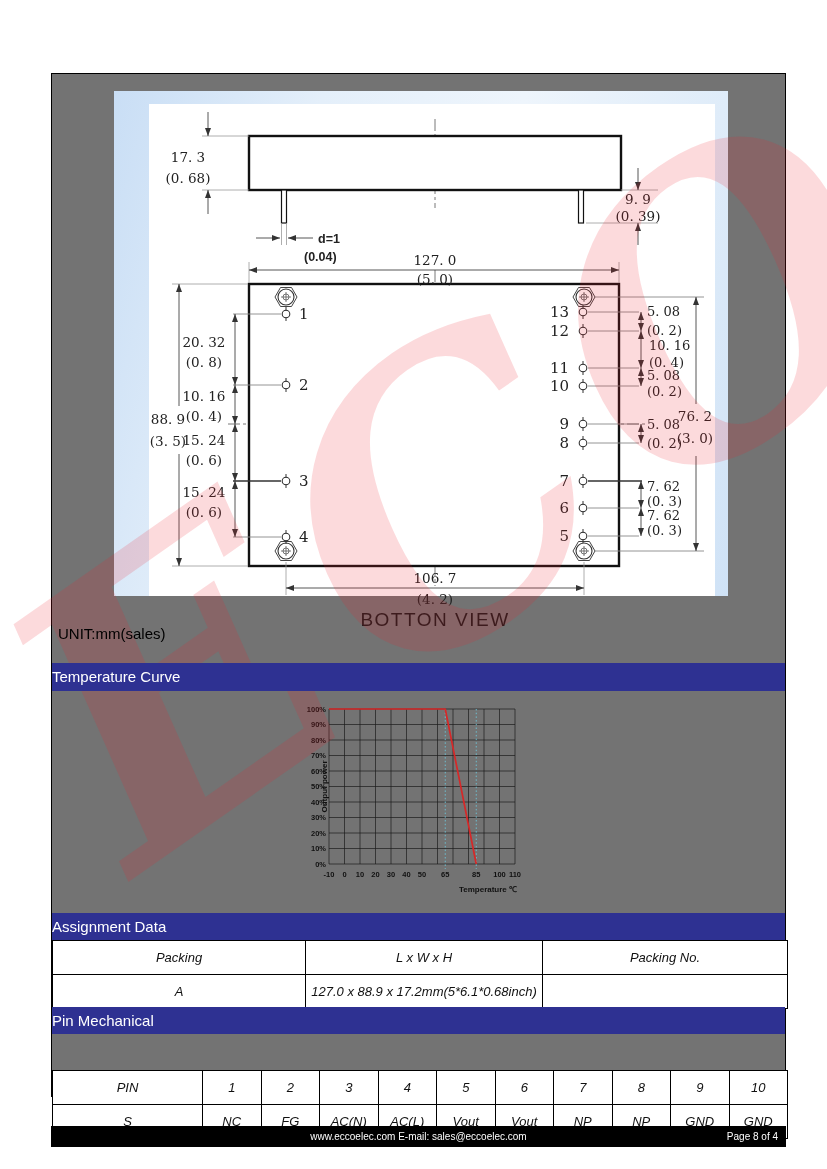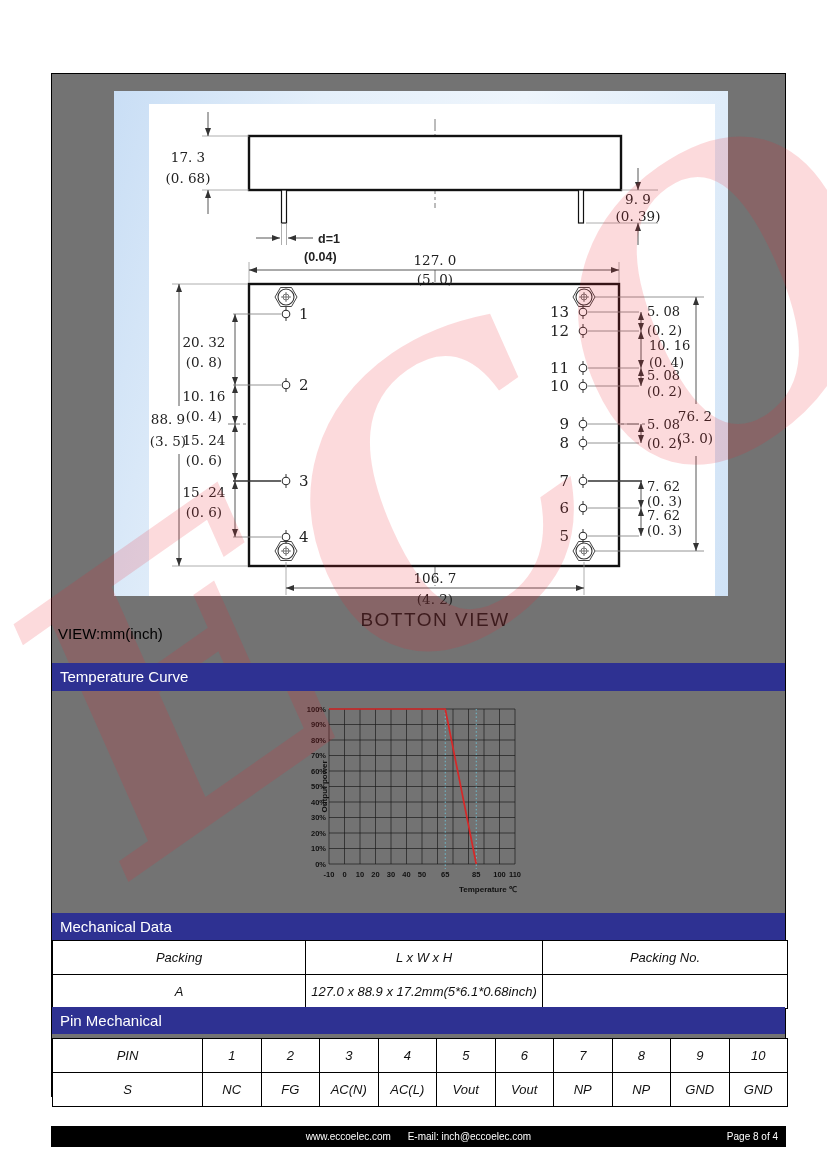--- a/index.html
+++ b/index.html
@@ -21,45 +21,45 @@
   .viewtx{font-family:"Liberation Sans",sans-serif;font-size:19px;fill:#1a1a1a;letter-spacing:1.5px;text-anchor:middle;}
   .ext{stroke:#999;stroke-width:.8;}
   .dim{stroke:#444;stroke-width:.9;fill:none;}
   .cl{stroke:#555;stroke-width:.8;stroke-dasharray:12 3 3 3;}
   .body{fill:#fff;stroke:#111;stroke-width:2.4;}
   .pinrect{fill:#fff;stroke:#111;stroke-width:1.2;}
   .ldr{stroke:#888;stroke-width:.9;}
   .ldrb{stroke:#333;stroke-width:1.7;}
   .unit-label{position:absolute;left:6px;top:551px;font-size:15px;color:#000;z-index:3;}
   .section-bar{position:absolute;left:0;width:100%;height:28px;background:#2e3192;color:#fff;
-               font-size:15px;line-height:28px;padding-left:8px;box-sizing:border-box;z-index:3;}
+               font-size:15px;line-height:28px;box-sizing:border-box;z-index:3;}
   .bar-temp{top:589px;}
   .bar-mech{top:839px;height:27px;line-height:27px;}
   .bar-pin{top:933px;height:27px;line-height:27px;}
   
   .chart-svg{position:absolute;left:237px;top:625px;z-index:1;}
   .cg{stroke:#1b1b1b;stroke-width:.7;fill:none;}
   .cguide{stroke:#6cc7da;stroke-width:.9;stroke-dasharray:1.5 2.2;fill:none;}
   .ccurve{stroke:#d62828;stroke-width:1.7;fill:none;stroke-linejoin:round;}
   .cty{font:600 7.5px "Liberation Sans",sans-serif;fill:#111;text-anchor:end;}
   .ctx{font:600 7.5px "Liberation Sans",sans-serif;fill:#111;text-anchor:middle;}
   .clx{font:600 8px "Liberation Sans",sans-serif;fill:#111;text-anchor:end;}
   .cly{font:600 8px "Liberation Sans",sans-serif;fill:#111;text-anchor:middle;}
   
   table{border-collapse:collapse;table-layout:fixed;position:absolute;left:0;width:735px;
         background:#fff;z-index:3;font-style:italic;}
   .mech-table{top:866px;}
-  .pin-table{top:964px;}
+  .pin-table{top:996px;}
   td{border:1px solid #000;height:31px;text-align:center;font-size:13px;color:#111;
      overflow:hidden;white-space:nowrap;}
   
   .footer{position:absolute;left:51px;top:1126px;width:735px;height:21px;background:#000;
           color:#fff;font-size:10px;z-index:4;}
   .footer-center{position:absolute;left:0;right:0;top:0;height:21px;line-height:21px;text-align:center;}
-  .footer-center span{margin:0 7px;}
+  .footer-center span{margin:0 0;}
   .footer-page{position:absolute;right:8px;top:0;height:21px;line-height:21px;}
   
   .watermark{position:absolute;left:60px;top:500px;width:940px;height:470px;z-index:2;
              font-family:"DejaVu Serif",serif;font-style:italic;font-weight:bold;
              font-size:380px;line-height:460px;color:rgba(235,35,45,0.17);
              transform:rotate(-35deg);transform-origin:60px 250px;
              letter-spacing:25px;white-space:nowrap;pointer-events:none;}
 </style>
 </head>
 <body>
@@ -224,21 +224,21 @@
         <line class="ext" x1="234" y1="488" x2="234" y2="521"></line>
         <line class="ext" x1="532" y1="488" x2="532" y2="521"></line>
         <line class="dim" x1="234" y1="514" x2="532" y2="514" marker-start="url(#arr)" marker-end="url(#arr)"></line>
         <text class="dtx" x="383" y="509">106. 7</text>
         <text class="dtx" x="383" y="530">(4. 2)</text>
 
         <text class="viewtx" x="383" y="552">BOTTON VIEW</text>
       </g>
     </svg>
 
-    <div class="unit-label">VIEW:mm(inch)</div>
+    <div class="unit-label">UNIT:mm(sales)</div>
 
     <div class="section-bar bar-temp">
       <span>Temperature Curve</span>
     </div>
 
     <svg class="chart-svg" width="256" height="200" viewBox="0 0 256 200">
         <line class="cg" x1="40" y1="10" x2="40" y2="165"></line>
         <line class="cg" x1="55.5" y1="10" x2="55.5" y2="165"></line>
         <line class="cg" x1="71" y1="10" x2="71" y2="165"></line>
         <line class="cg" x1="86.5" y1="10" x2="86.5" y2="165"></line>
@@ -285,21 +285,21 @@
         <text class="ctx" x="156.25" y="178">65</text>
         <text class="ctx" x="187.25" y="178">85</text>
         <text class="ctx" x="210.5" y="178">100</text>
         <text class="ctx" x="226" y="178">110</text>
         <polyline class="ccurve" points="40,10 156.25,10 187.25,165"></polyline>
         <text class="clx" x="228" y="193">Temperature ℃</text>
         <text class="cly" transform="rotate(-90 8 87.5)" x="8" y="117.5">Output power</text>
       </svg>
 
     <div class="section-bar bar-mech">
-      <span>Mechanical Data</span>
+      <span>Assignment Data</span>
     </div>
 
     <table class="mech-table">
       <colgroup>
           <col style="width:253px">
           <col style="width:237px">
           <col style="width:245px">
         </colgroup>
       <tbody>
           <tr>
@@ -362,18 +362,18 @@
       </tr>
     </tbody>
       </table>
   </div>
 
   <div class="watermark">ECO</div>
 
   <div class="footer">
     <div class="footer-center">
       <span>www.eccoelec.com</span>
-      <span>E-mail: inch@eccoelec.com</span>
+      <span>E-mail: sales@eccoelec.com</span>
     </div>
     <div class="footer-page">Page 8 of 4</div>
   </div>
 
 </div>
 
 </body></html>

